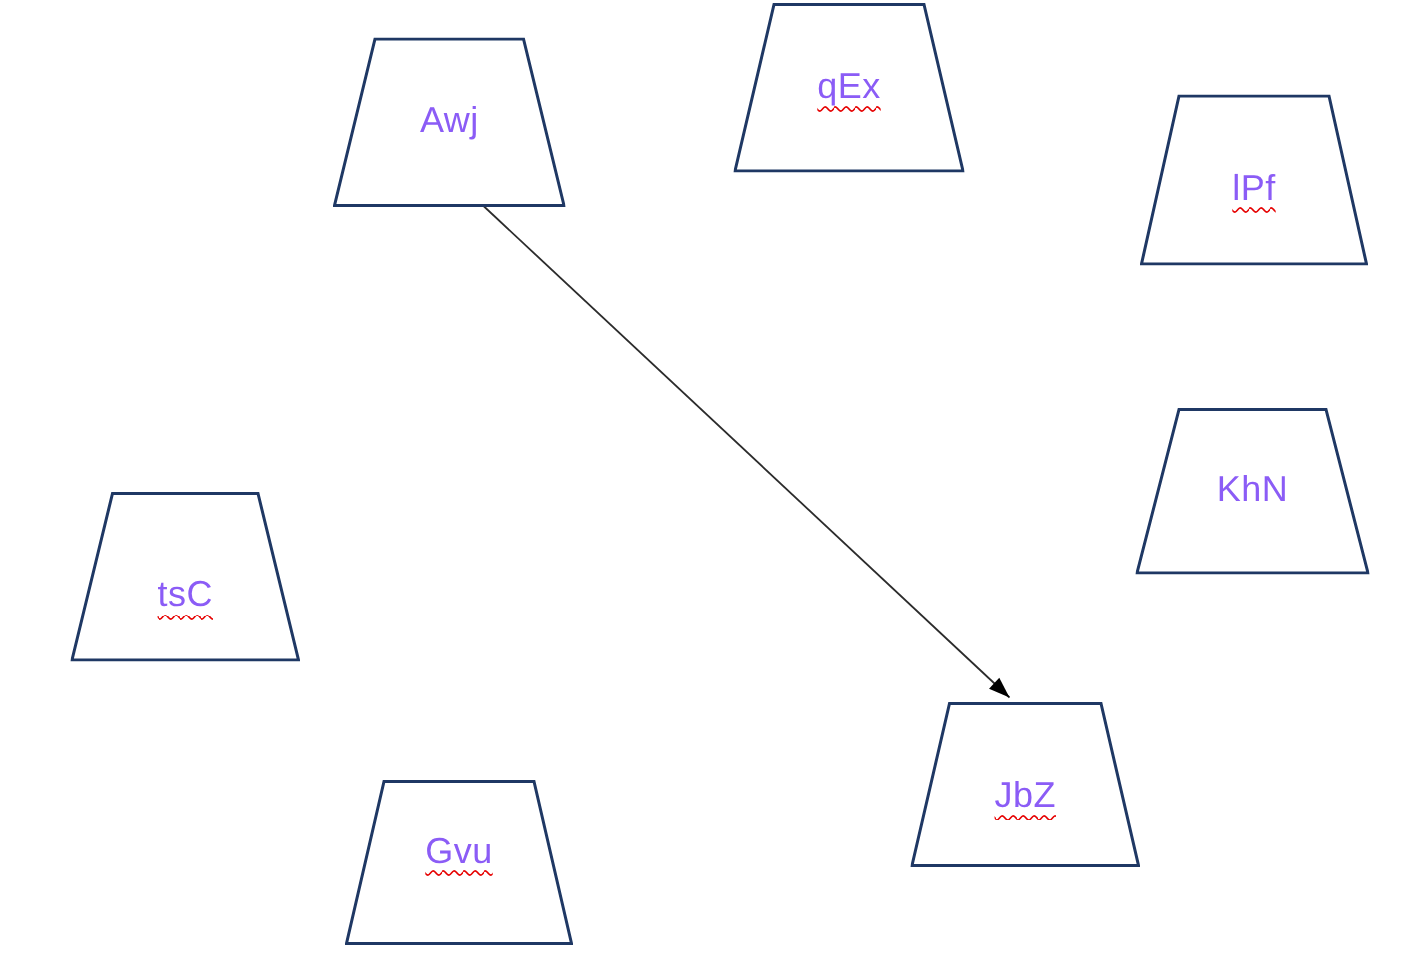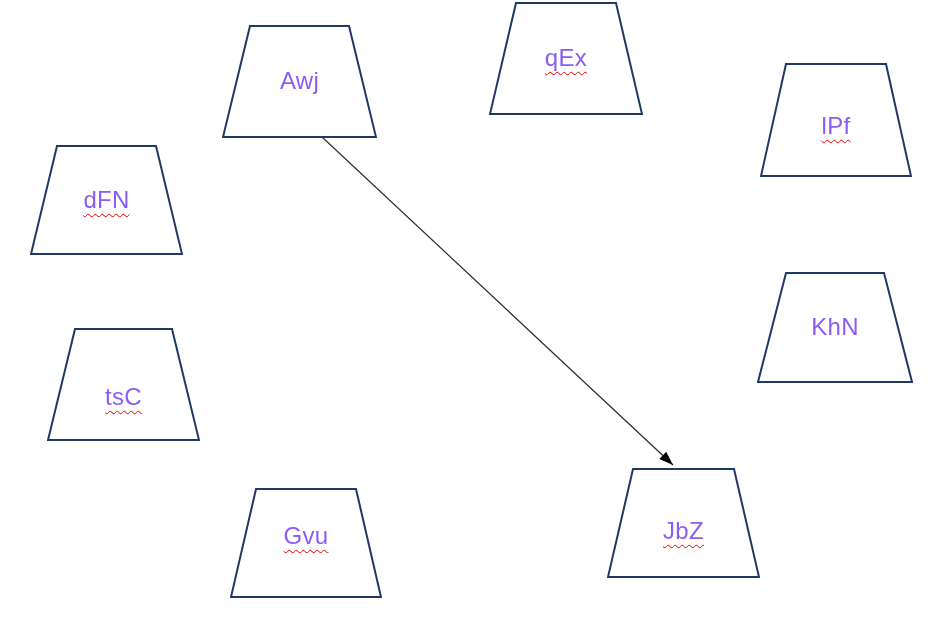--- a/index.html
+++ b/index.html
@@ -69,39 +69,33 @@
         <polygon points="27,1 127,1 153,112 1,112" fill="#ffffff" stroke="#1f3864" stroke-width="2" stroke-linejoin="miter"></polygon>
       </svg>
       <span class="label misspelled">qEx</span>
     </div>
     <div class="node" style="left: 760px; top: 63px; width: 152px; height: 126px;">
       <svg width="152" height="114">
         <polygon points="26,1 126,1 151,113 1,113" fill="#ffffff" stroke="#1f3864" stroke-width="2" stroke-linejoin="miter"></polygon>
       </svg>
       <span class="label misspelled">lPf</span>
     </div>
-    <div class="node" style="left: 30px; top: 145px; width: 153px; height: 110px;">
-      <svg width="153" height="110">
-        <polygon points="27,1 126,1 152,109 1,109" fill="#ffffff" stroke="#1f3864" stroke-width="2" stroke-linejoin="miter"></polygon>
-      </svg>
-      <span class="label misspelled">dFN</span>
-    </div>
     <div class="node" style="left: 757px; top: 272px; width: 156px; height: 111px; align-items: center;">
       <svg width="156" height="111">
         <polygon points="29,1 127,1 155,110 1,110" fill="#ffffff" stroke="#1f3864" stroke-width="2" stroke-linejoin="miter"></polygon>
       </svg>
       <span class="label">KhN</span>
     </div>
     <div class="node" style="left: 47px; top: 328px; width: 153px; height: 139px;">
       <svg width="153" height="113">
         <polygon points="28,1 125,1 152,112 1,112" fill="#ffffff" stroke="#1f3864" stroke-width="2" stroke-linejoin="miter"></polygon>
       </svg>
       <span class="label misspelled">tsC</span>
     </div>
-    <div class="node" style="left: 230px; top: 488px; width: 152px; height: 96px;">
+    <div class="node" style="left: 230px; top: 520px; width: 152px; height: 96px;">
       <svg width="152" height="110">
         <polygon points="26,1 126,1 151,109 1,109" fill="#ffffff" stroke="#1f3864" stroke-width="2" stroke-linejoin="miter"></polygon>
       </svg>
       <span class="label misspelled">Gvu</span>
     </div>
     <div class="node" style="left: 607px; top: 468px; width: 153px; height: 126px;">
       <svg width="153" height="110">
         <polygon points="26,1 127,1 152,109 1,109" fill="#ffffff" stroke="#1f3864" stroke-width="2" stroke-linejoin="miter"></polygon>
       </svg>
       <span class="label misspelled">JbZ</span>

